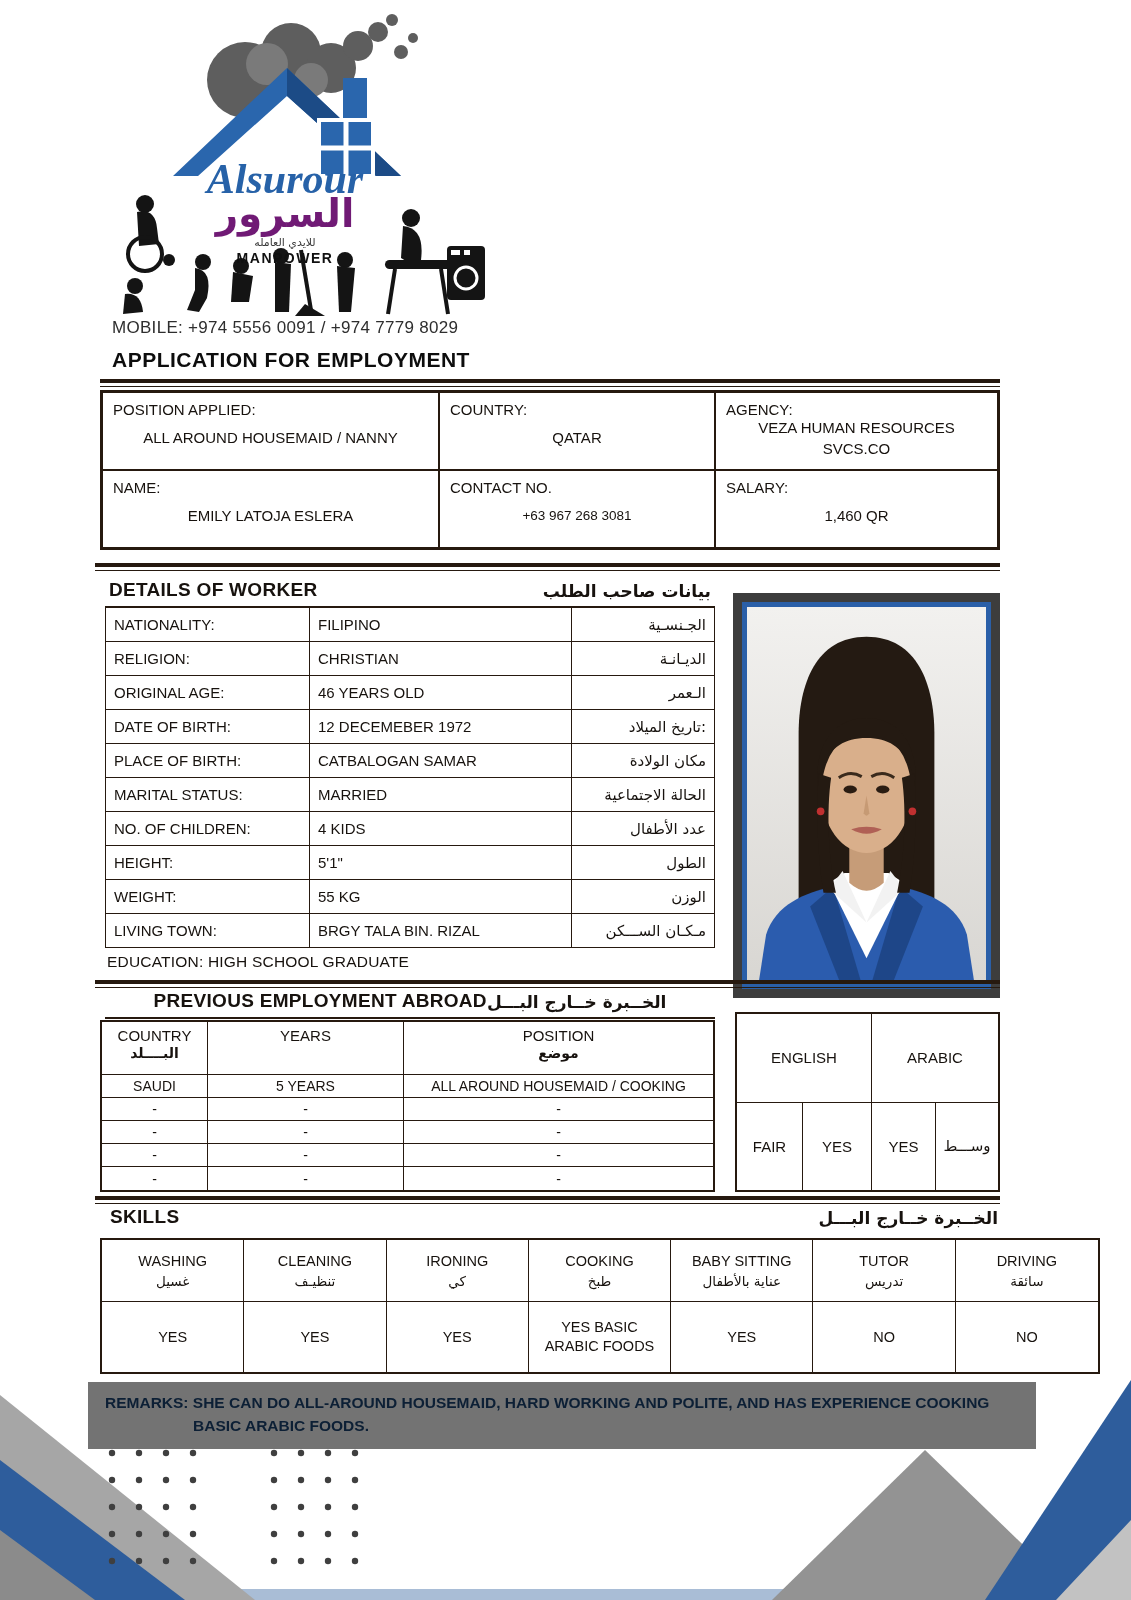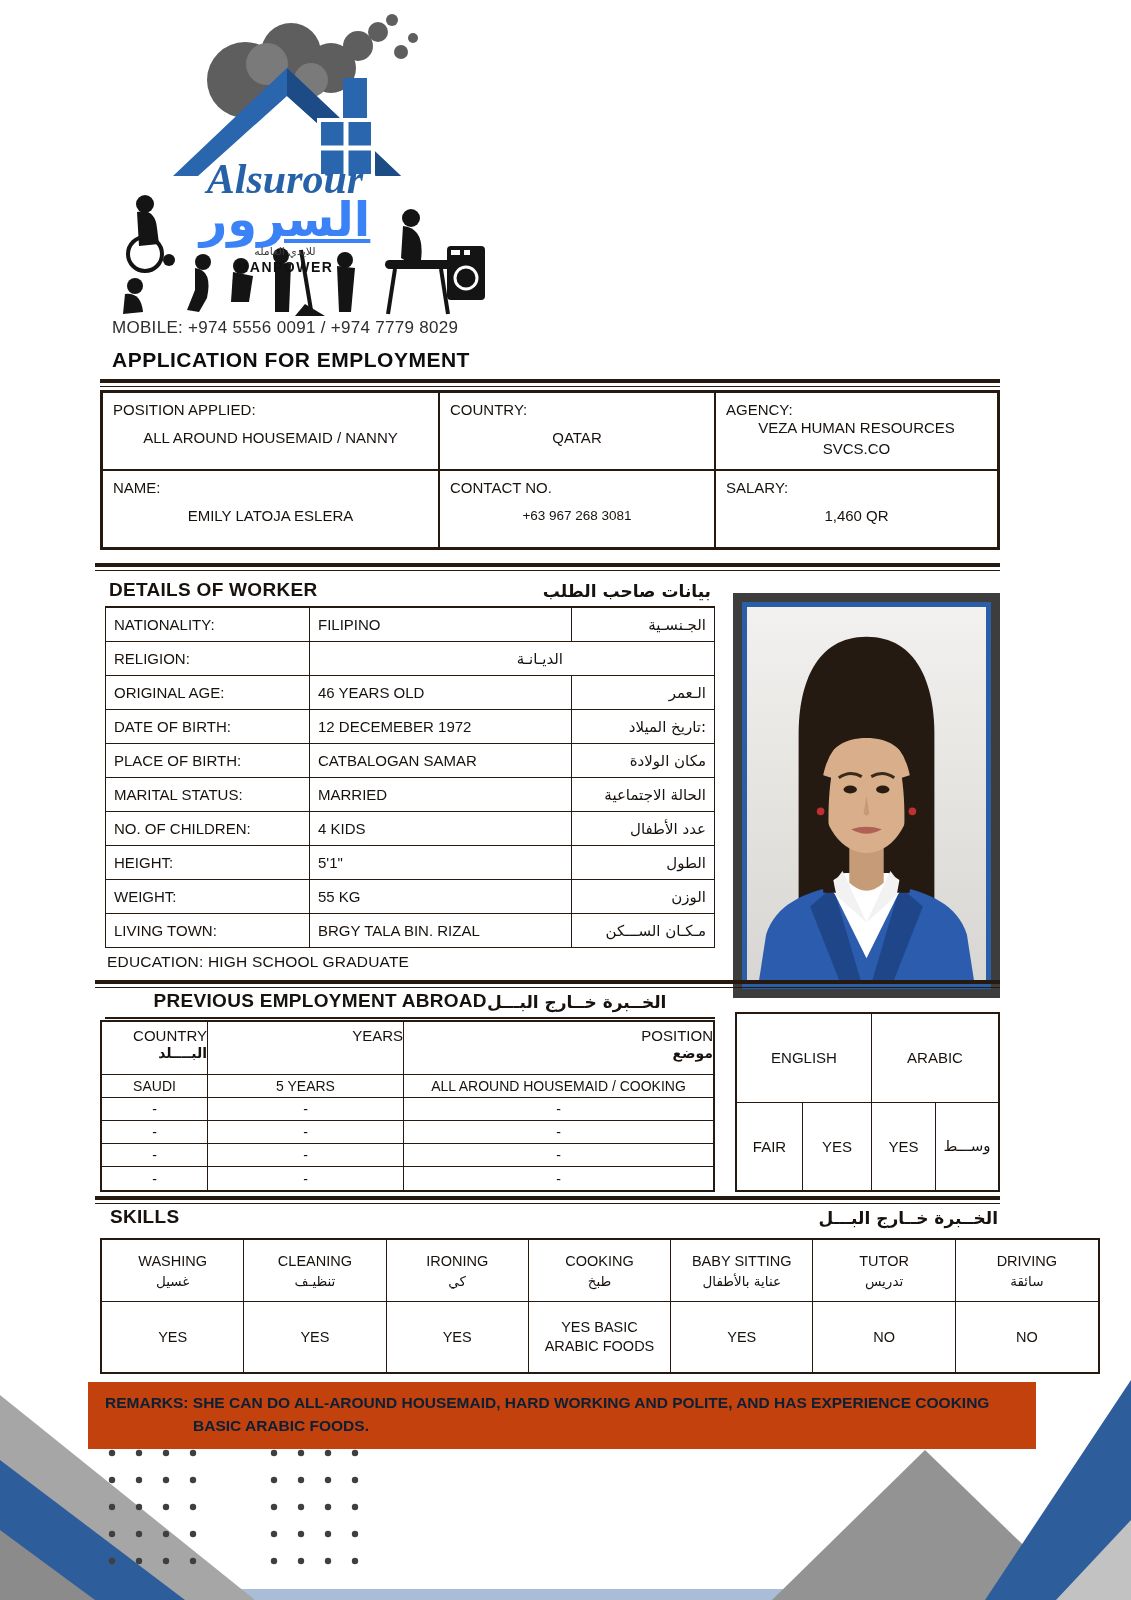--- a/index.html
+++ b/index.html
@@ -6,21 +6,21 @@
   :root { --bd:#26190f; --blue:#2a66ad; }
   body { background:#ffffff; font-family:"Liberation Sans", sans-serif; color:#17120e; }
   .page { position:relative; width:1131px; height:1600px; margin:0 auto; background:#ffffff; overflow:hidden; }
   .ar { font-family:"DejaVu Sans", sans-serif; }
 
   
   .logo { position:absolute; left:95px; top:8px; width:390px; height:312px; }
   .logo-art { position:absolute; left:0; top:0; width:390px; height:310px; }
   .logo-text { position:absolute; left:90px; top:150px; width:200px; text-align:center; }
   .logo-en { font-size:42px; font-weight:bold; font-style:italic; color:#2762a8; font-family:"Liberation Serif", serif; line-height:1; text-shadow:1px 1px 0 #fff; }
-  .logo-ar { font-size:48px; font-weight:bold; color:#3b82f6; line-height:1.05; margin-top:-6px; text-shadow:1px 1px 0 #fff;text-decoration:underline; }
+  .logo-ar { font-size:39px; font-weight:bold; color:#701a75; line-height:1.05; margin-top:-6px; text-shadow:1px 1px 0 #fff; }
   .logo-tag { font-size:11px; color:#3a3a3a; margin-top:1px; }
   .logo-mp { font-size:14px; font-weight:bold; letter-spacing:1.5px; color:#101010; margin-top:1px; }
 
   .mobile { position:absolute; left:112px; top:318px; font-size:17px; color:#2e2e2e; letter-spacing:.3px; }
   .main-title { position:absolute; left:112px; top:348px; font-size:21px; font-weight:bold; letter-spacing:.5px; color:#0d0d0d; }
   .sep { position:absolute; height:8px; border-top:4px solid var(--bd); border-bottom:1.5px solid var(--bd); }
 
   
   .app-table { position:absolute; left:100px; top:390px; width:900px; border:2.5px solid var(--bd); display:grid; grid-template-columns:337px 276px 1fr; }
   .app-cell { border:1.5px solid var(--bd); padding:8px 10px 10px; min-height:78px; display:flex; flex-direction:column; }
@@ -42,21 +42,21 @@
 
   
   .photo-frame { position:absolute; left:733px; top:593px; width:267px; height:405px; background:#3d3d3d; padding:9px; }
   .photo-inner { width:100%; height:100%; border:5px solid #2a5fa8; background:#e9e7e4; overflow:hidden; }
   .photo-inner svg { display:block; width:100%; height:100%; }
 
   
   .emp-header { position:absolute; left:105px; top:990px; width:610px; display:flex; justify-content:center; align-items:flex-end; padding:0 4px 5px 4px; border-bottom:2.5px solid var(--bd); }
   .emp-table { position:absolute; left:100px; top:1020px; width:615px; border:2.5px solid var(--bd); }
   .emp-head-row { display:grid; grid-template-columns:106px 196px 1fr; border-bottom:1.5px solid var(--bd); }
-  .emp-head-cell { padding:5px 0 4px; text-align:right; border-right:1.5px solid var(--bd); min-height:52px; }
+  .emp-head-cell { padding:5px 7px 4px; text-align:center; border-right:1.5px solid var(--bd); min-height:52px; }
   .emp-head-cell.last { border-right:none; }
   .emp-head-en { font-size:15px; }
   .emp-head-ar { font-size:14px; font-weight:bold; margin-top:1px; }
   .emp-row { display:grid; grid-template-columns:106px 196px 1fr; border-bottom:1.5px solid var(--bd); min-height:23px; }
   .emp-row:last-child { border-bottom:none; }
   .emp-row > div { font-size:14px; display:flex; align-items:center; justify-content:center; border-right:1.5px solid var(--bd); padding:2px 4px; text-align:center; }
   .emp-row > div:last-child { border-right:none; }
 
   
   .lang-table { position:absolute; left:735px; top:1012px; width:265px; height:180px; border:2.5px solid var(--bd); display:flex; flex-direction:column; }
@@ -71,21 +71,21 @@
   .skills-header { position:absolute; left:95px; top:1206px; width:905px; display:flex; justify-content:space-between; align-items:flex-end; padding:0 2px 0 15px; }
   .skills-table { position:absolute; left:100px; top:1238px; width:1000px; border:2.5px solid var(--bd); display:grid; grid-template-columns:repeat(7,1fr); grid-template-rows:62px 1fr; min-height:136px; }
   .skill-head { border-right:1.5px solid var(--bd); border-bottom:1.5px solid var(--bd); display:flex; flex-direction:column; align-items:center; justify-content:center; padding:4px 2px; text-align:center; }
   .skill-head.last { border-right:none; }
   .skill-head-en { font-size:14.5px; }
   .skill-head-ar { font-size:13.5px; margin-top:4px; }
   .skill-val { border-right:1.5px solid var(--bd); display:flex; align-items:center; justify-content:center; text-align:center; font-size:14.5px; line-height:1.3; padding:4px 6px; }
   .skill-val.last { border-right:none; }
 
   
-  .remarks { position:absolute; left:88px; top:1382px; width:948px; background:#c2410c; padding:9px 18px 11px 105px; text-indent:-88px; font-weight:bold; font-size:15.5px; color:#0c1f35; line-height:1.5; z-index:3; }
+  .remarks { position:absolute; left:88px; top:1382px; width:948px; background:#737373; padding:9px 18px 11px 105px; text-indent:-88px; font-weight:bold; font-size:15.5px; color:#0c1f35; line-height:1.5; z-index:3; }
 
   
   .bottom-decor { position:absolute; left:0; top:1368px; width:1131px; height:232px; z-index:1; }
 </style>
 </head>
 <body>
 
 <div class="page">
 
   <div class="logo">
@@ -194,20 +194,21 @@
     <span class="sec-title-ar ar">بيانات صاحب الطلب</span>
   </div>
   <div class="det-table">
     <div class="det-row">
       <div class="det-label">NATIONALITY:</div>
       <div class="det-value">FILIPINO</div>
       <div class="det-ar ar">الجـنسـية</div>
     </div>
     <div class="det-row">
       <div class="det-label">RELIGION:</div>
+      <div class="det-value">CHRISTIAN</div>
       <div class="det-ar ar">الديـانـة</div>
     </div>
     <div class="det-row">
       <div class="det-label">ORIGINAL AGE:</div>
       <div class="det-value">46 YEARS OLD</div>
       <div class="det-ar ar">الـعمر</div>
     </div>
     <div class="det-row">
       <div class="det-label">DATE OF BIRTH:</div>
       <div class="det-value">12 DECEMEBER 1972</div>

